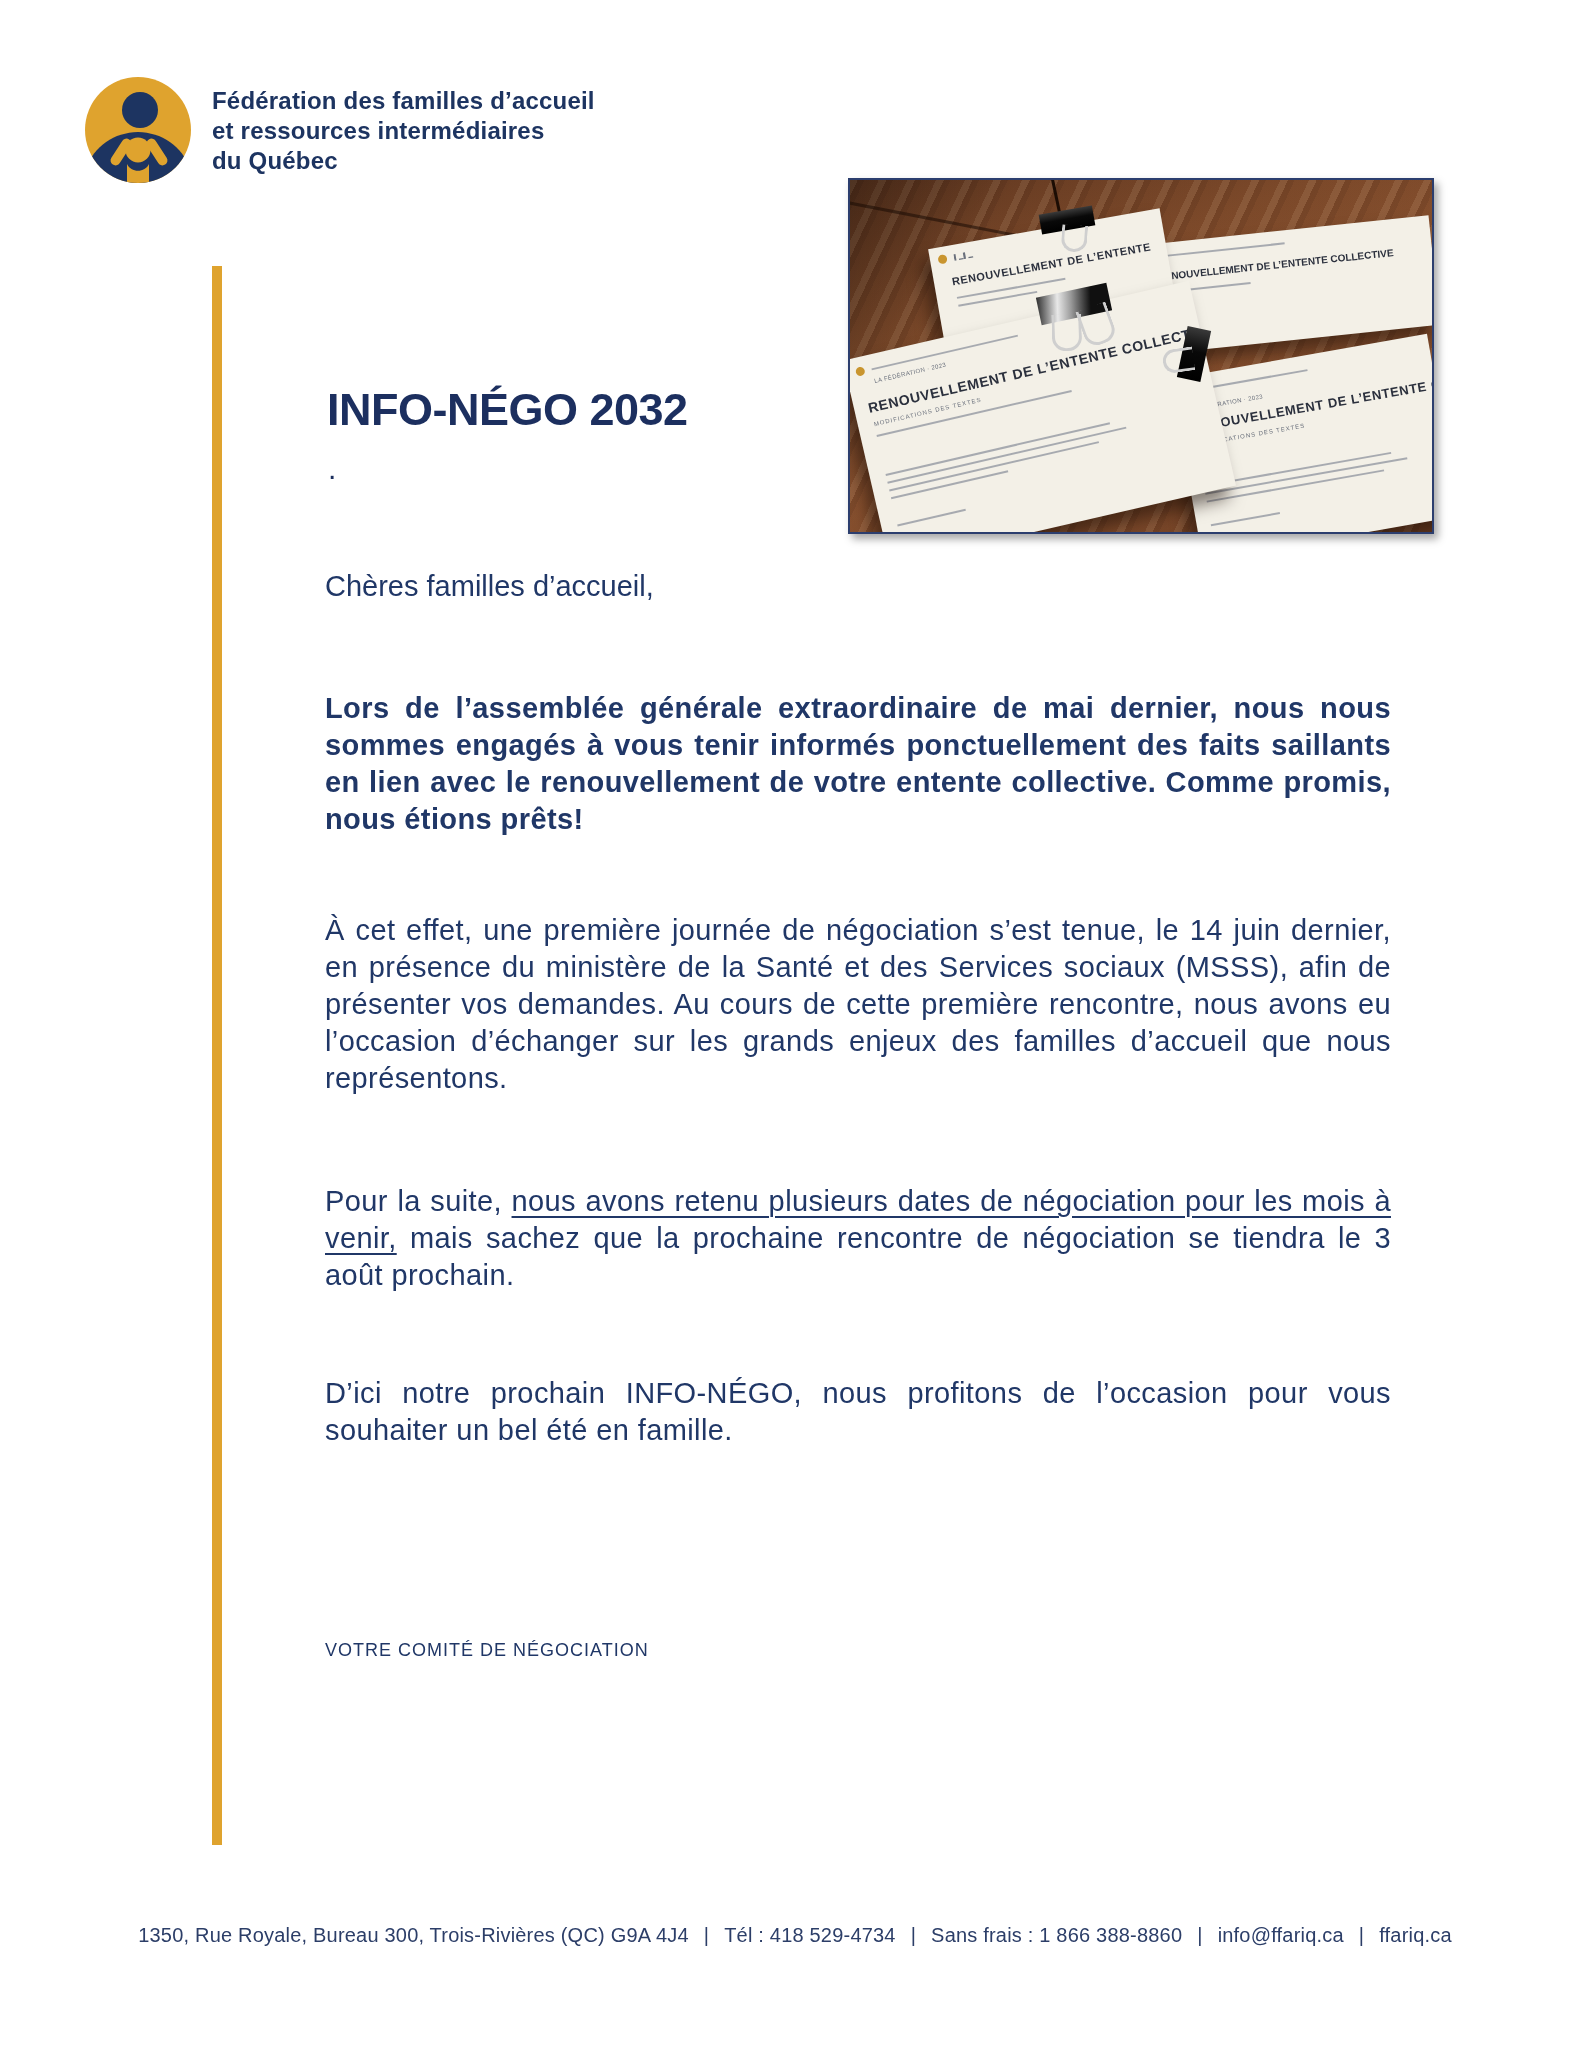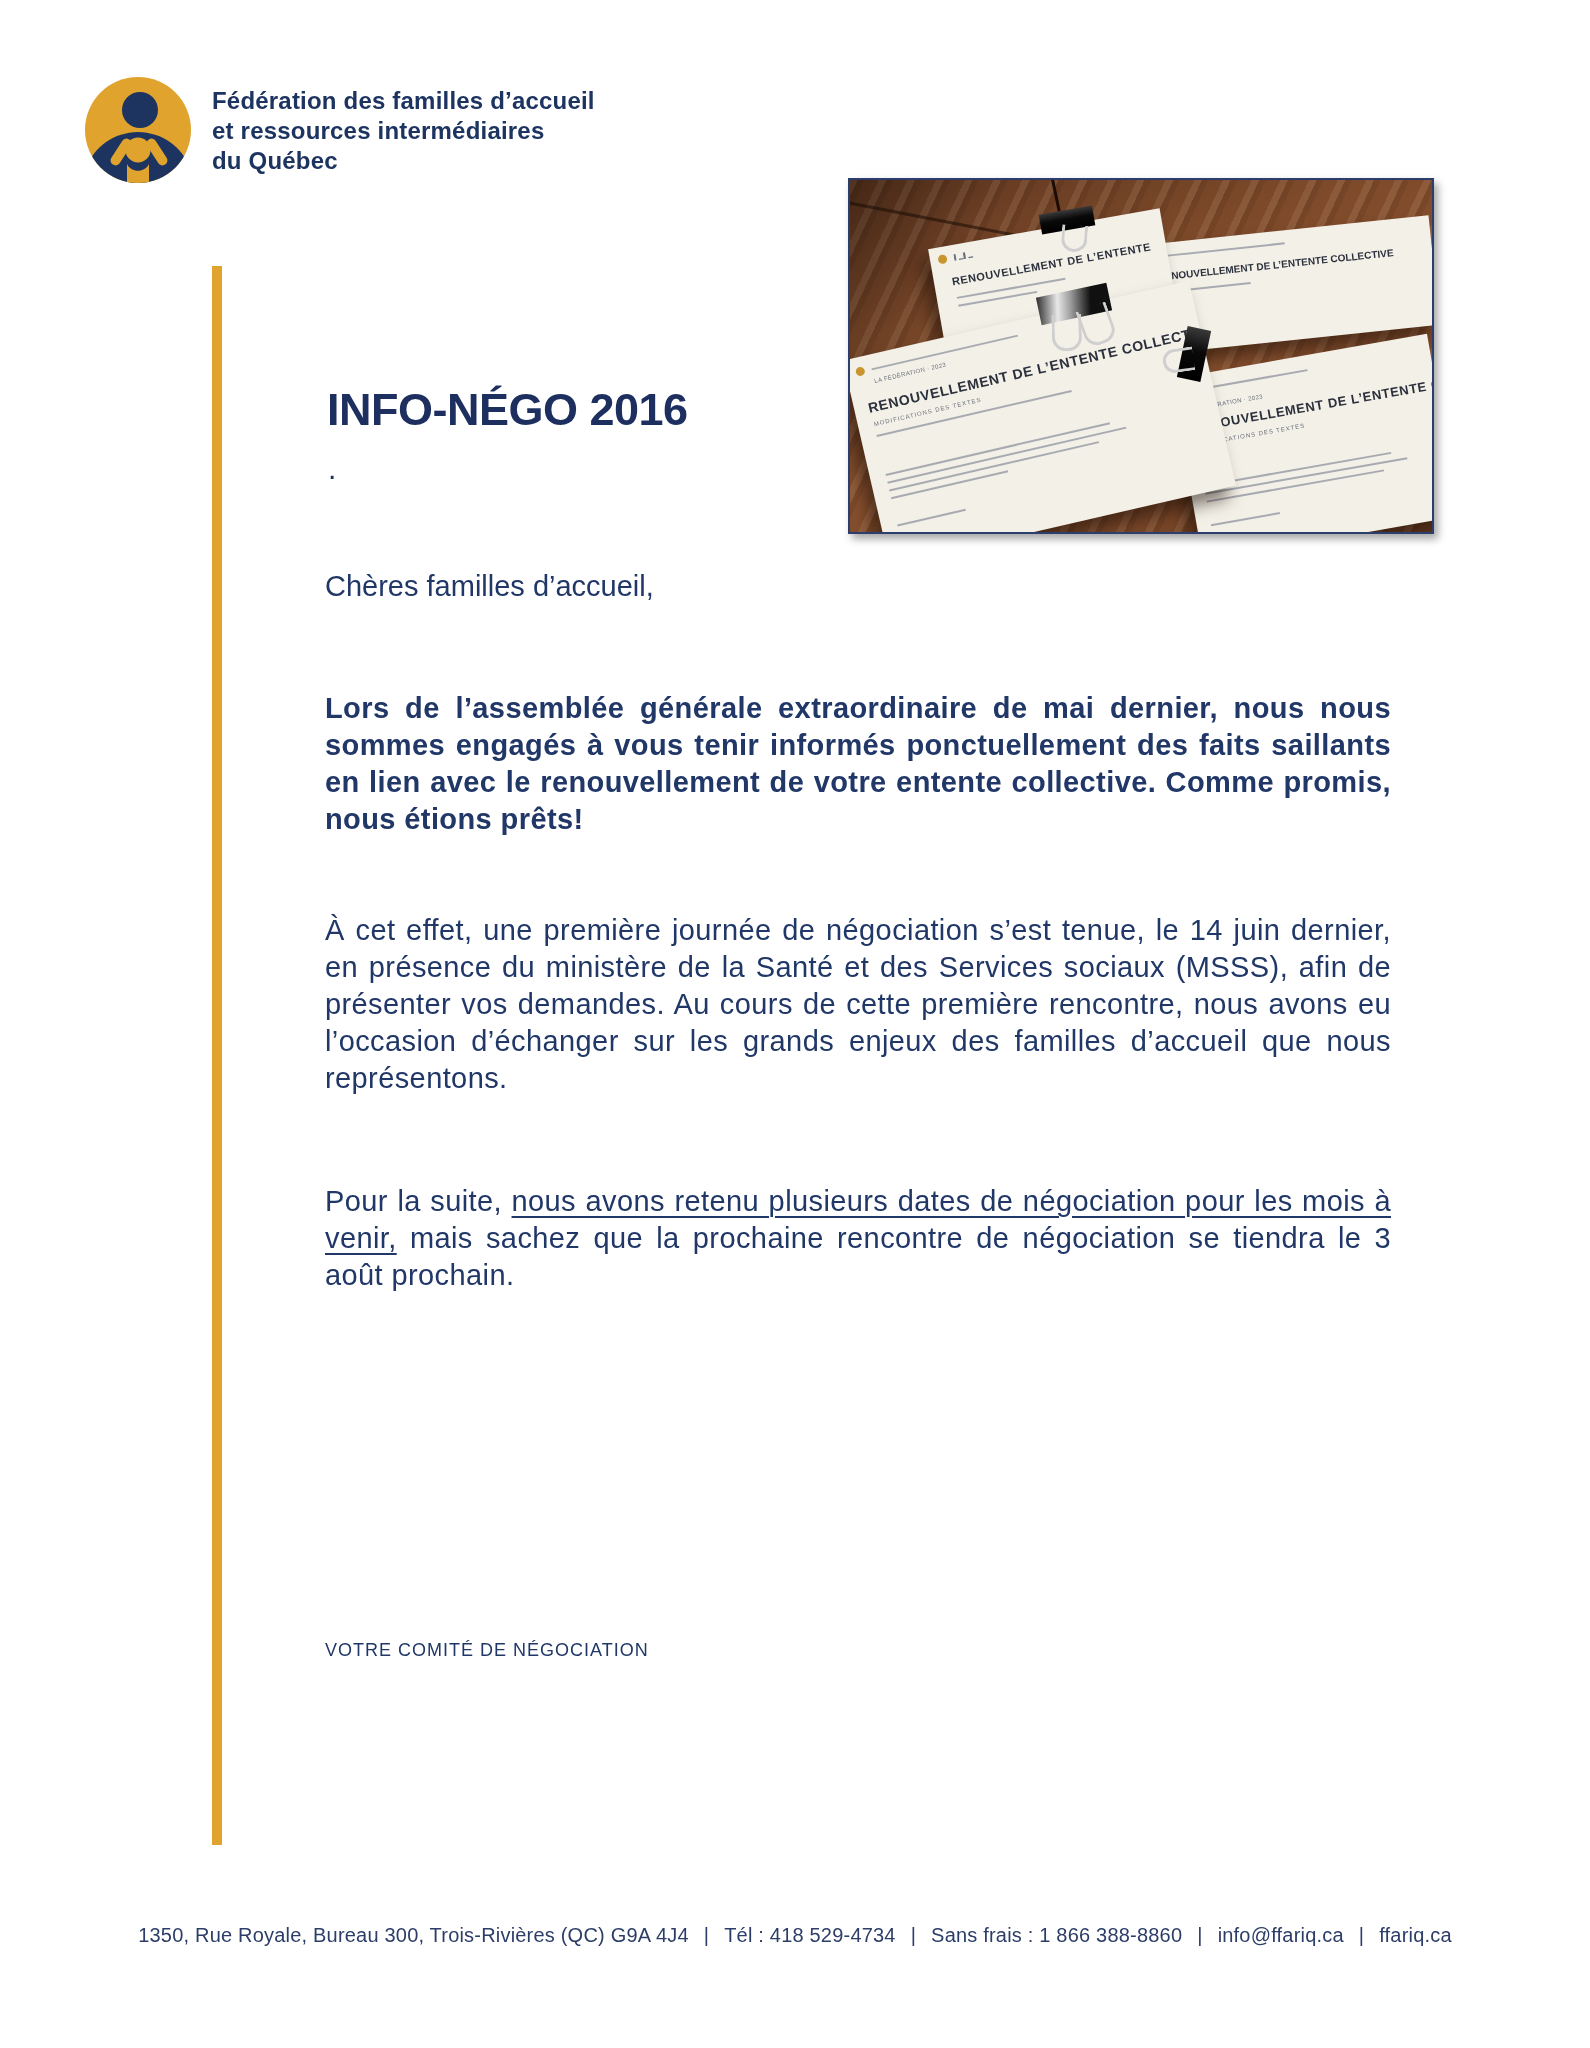--- a/index.html
+++ b/index.html
@@ -143,26 +143,27 @@
       <div class="loop" style="left:38px;top:20px;width:26px;height:36px;transform:rotate(-8deg)"></div>
     </div>
     <div class="clip clip-d">
       <div class="cbody" style="width:24px;height:52px"></div>
       <div class="loop" style="left:-14px;top:20px;width:18px;height:28px;transform:rotate(70deg)"></div>
     </div>
   </div>
 
   <div class="gold-bar"></div>
 
-  <div class="doc-title">INFO-NÉGO 2016</div>
+  <div class="doc-title">INFO-NÉGO 2032</div>
   <div class="title-period">.</div>
 
   <div class="salutation">Chères familles d’accueil,</div>
 
   <div class="para p1">Lors de l’assemblée générale extraordinaire de mai dernier, nous nous sommes engagés à vous tenir informés ponctuellement des faits saillants en lien avec le renouvellement de votre entente collective. Comme promis, nous étions prêts!</div>
   <div class="para p2">À cet effet, une première journée de négociation s’est tenue, le 14 juin dernier, en présence du ministère de la Santé et des Services sociaux (MSSS), afin de présenter vos demandes. Au cours de cette première rencontre, nous avons eu l’occasion d’échanger sur les grands enjeux des familles d’accueil que nous représentons.</div>
   <div class="para p3"><span>Pour la suite, </span><span class="ul">nous avons retenu plusieurs dates de négociation pour les mois à venir,</span><span> mais sachez que la prochaine rencontre de négociation se tiendra le 3 août prochain.</span></div>
+  <div class="para p4">D’ici notre prochain INFO-NÉGO, nous profitons de l’occasion pour vous souhaiter un bel été en famille.</div>
 
   <div class="closing">VOTRE COMITÉ DE NÉGOCIATION</div>
 
   <div class="footer"><span>1350, Rue Royale, Bureau 300, Trois-Rivières (QC) G9A 4J4</span><span class="sep">|</span><span>Tél : 418 529-4734</span><span class="sep">|</span><span>Sans frais : 1 866 388-8860</span><span class="sep">|</span><span>info@ffariq.ca</span><span class="sep">|</span><span>ffariq.ca</span></div>
 
 </div>
 
 </body></html>

